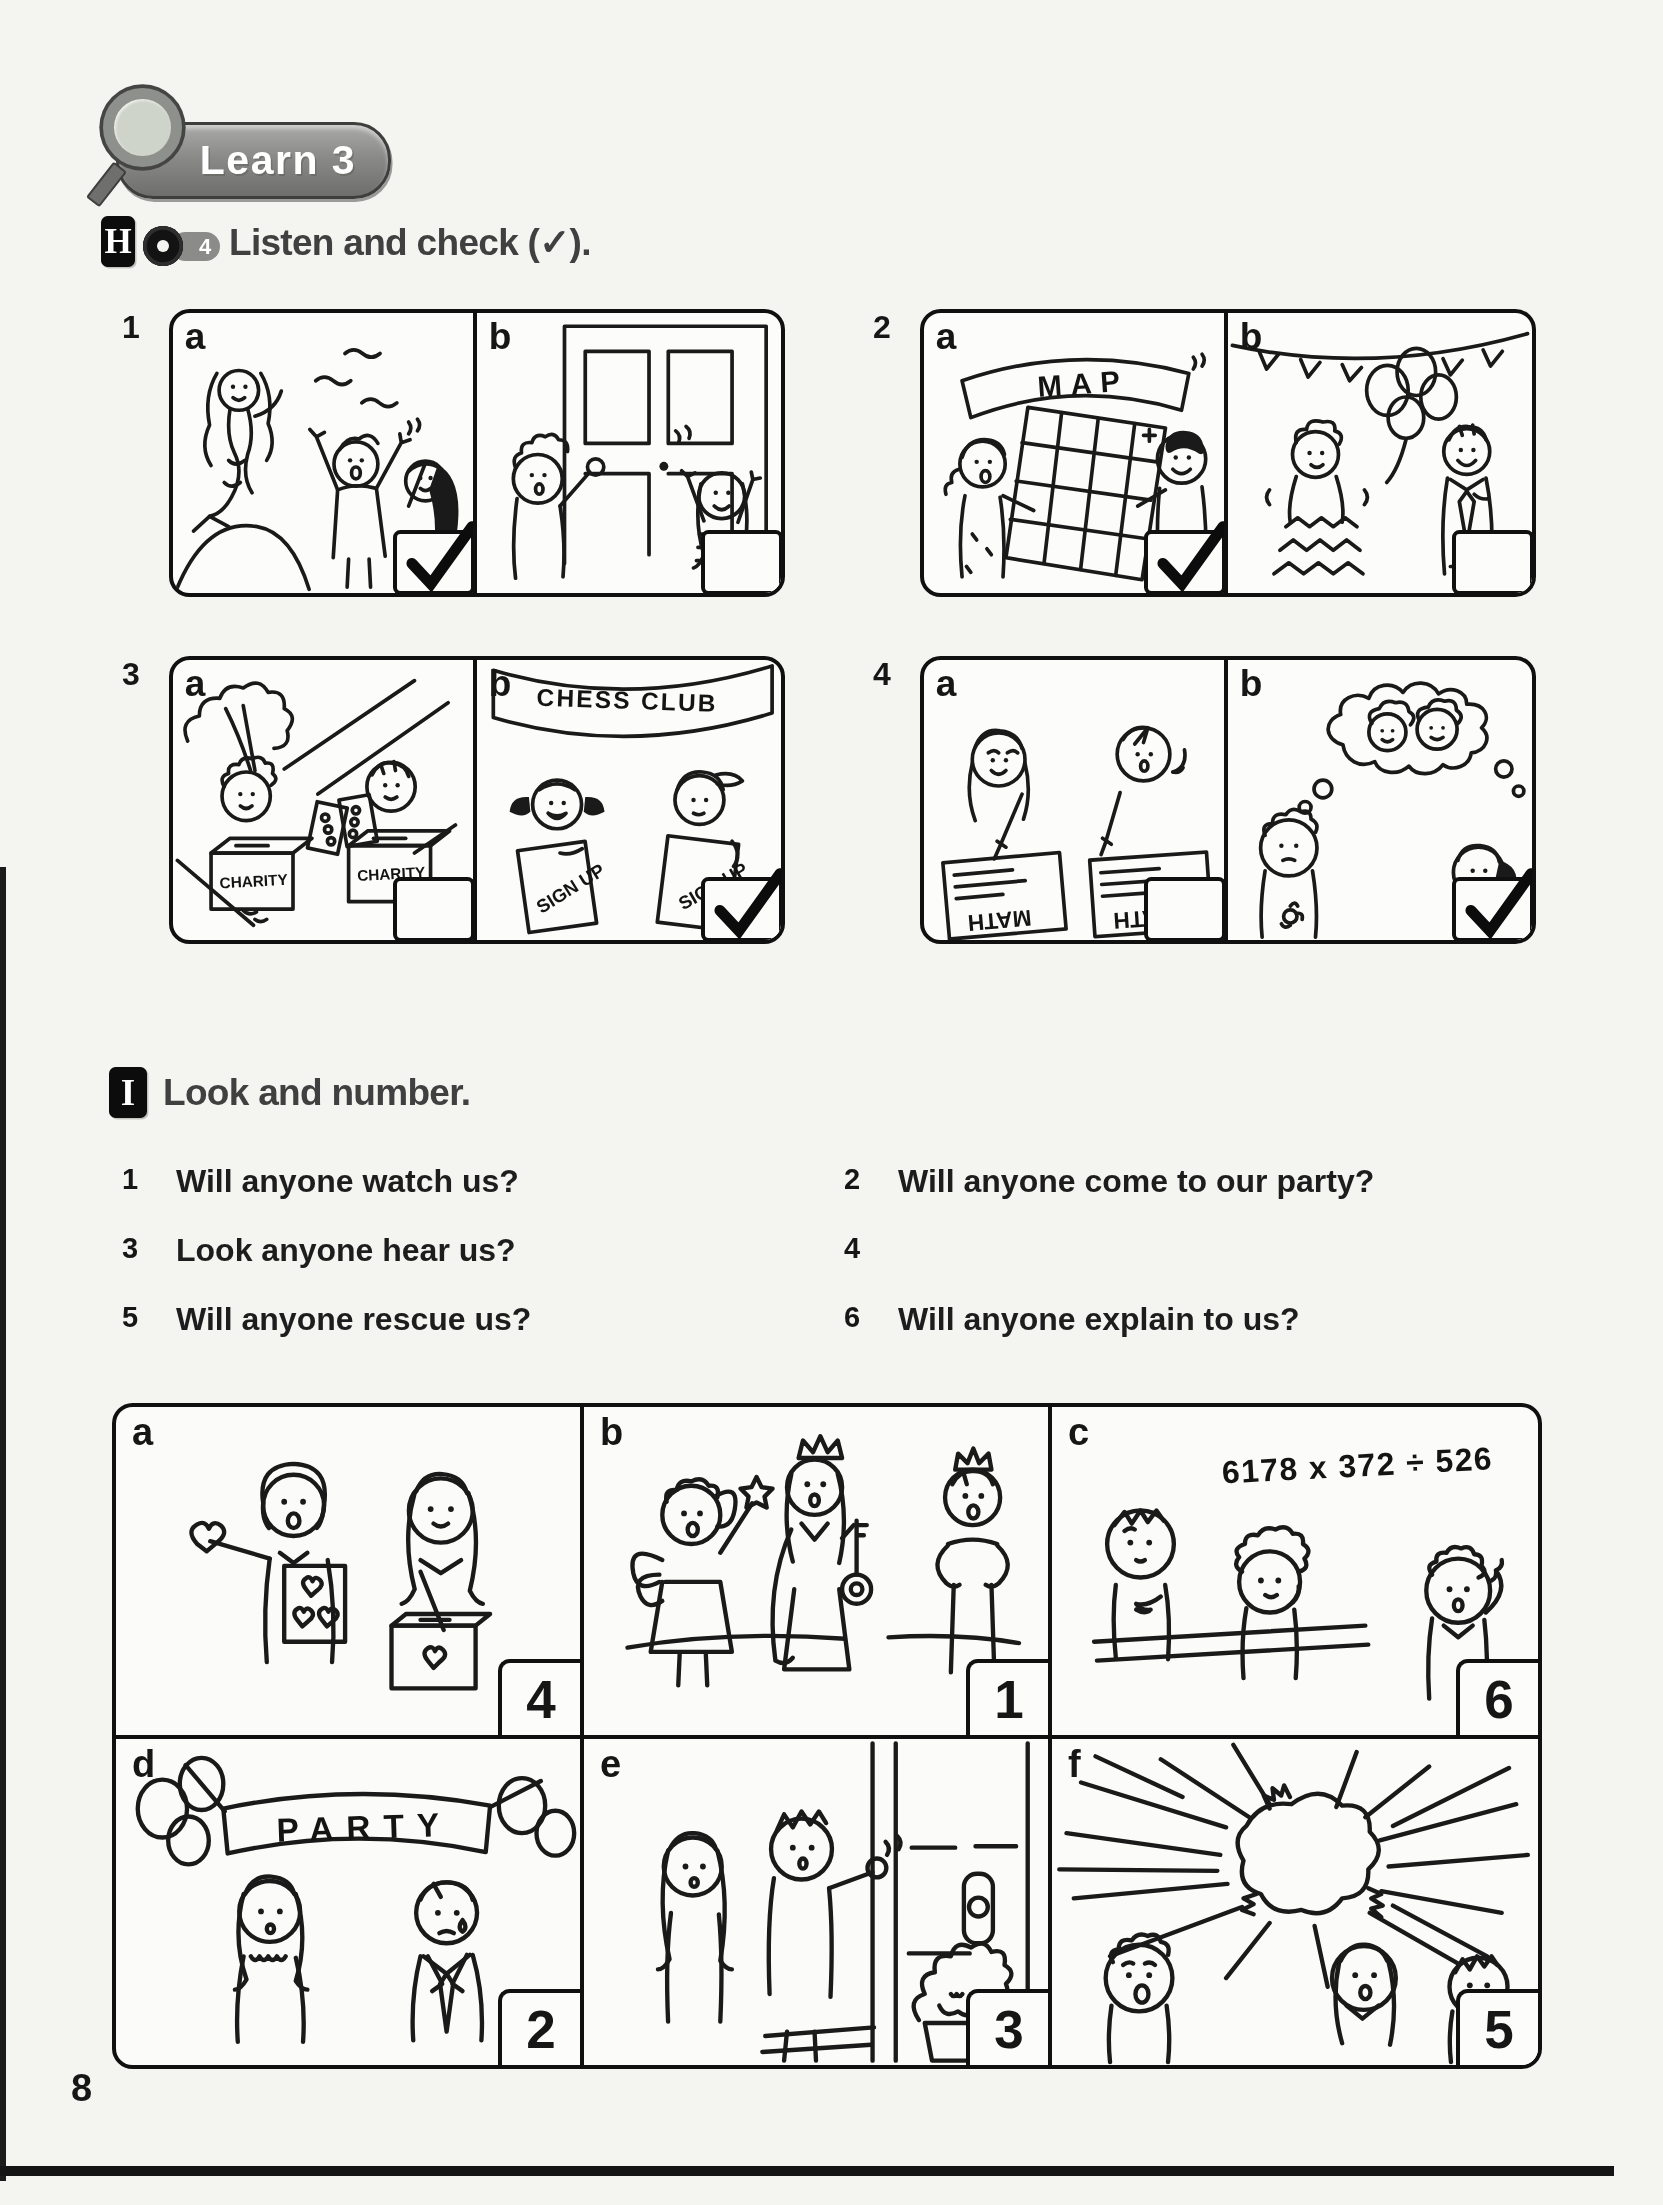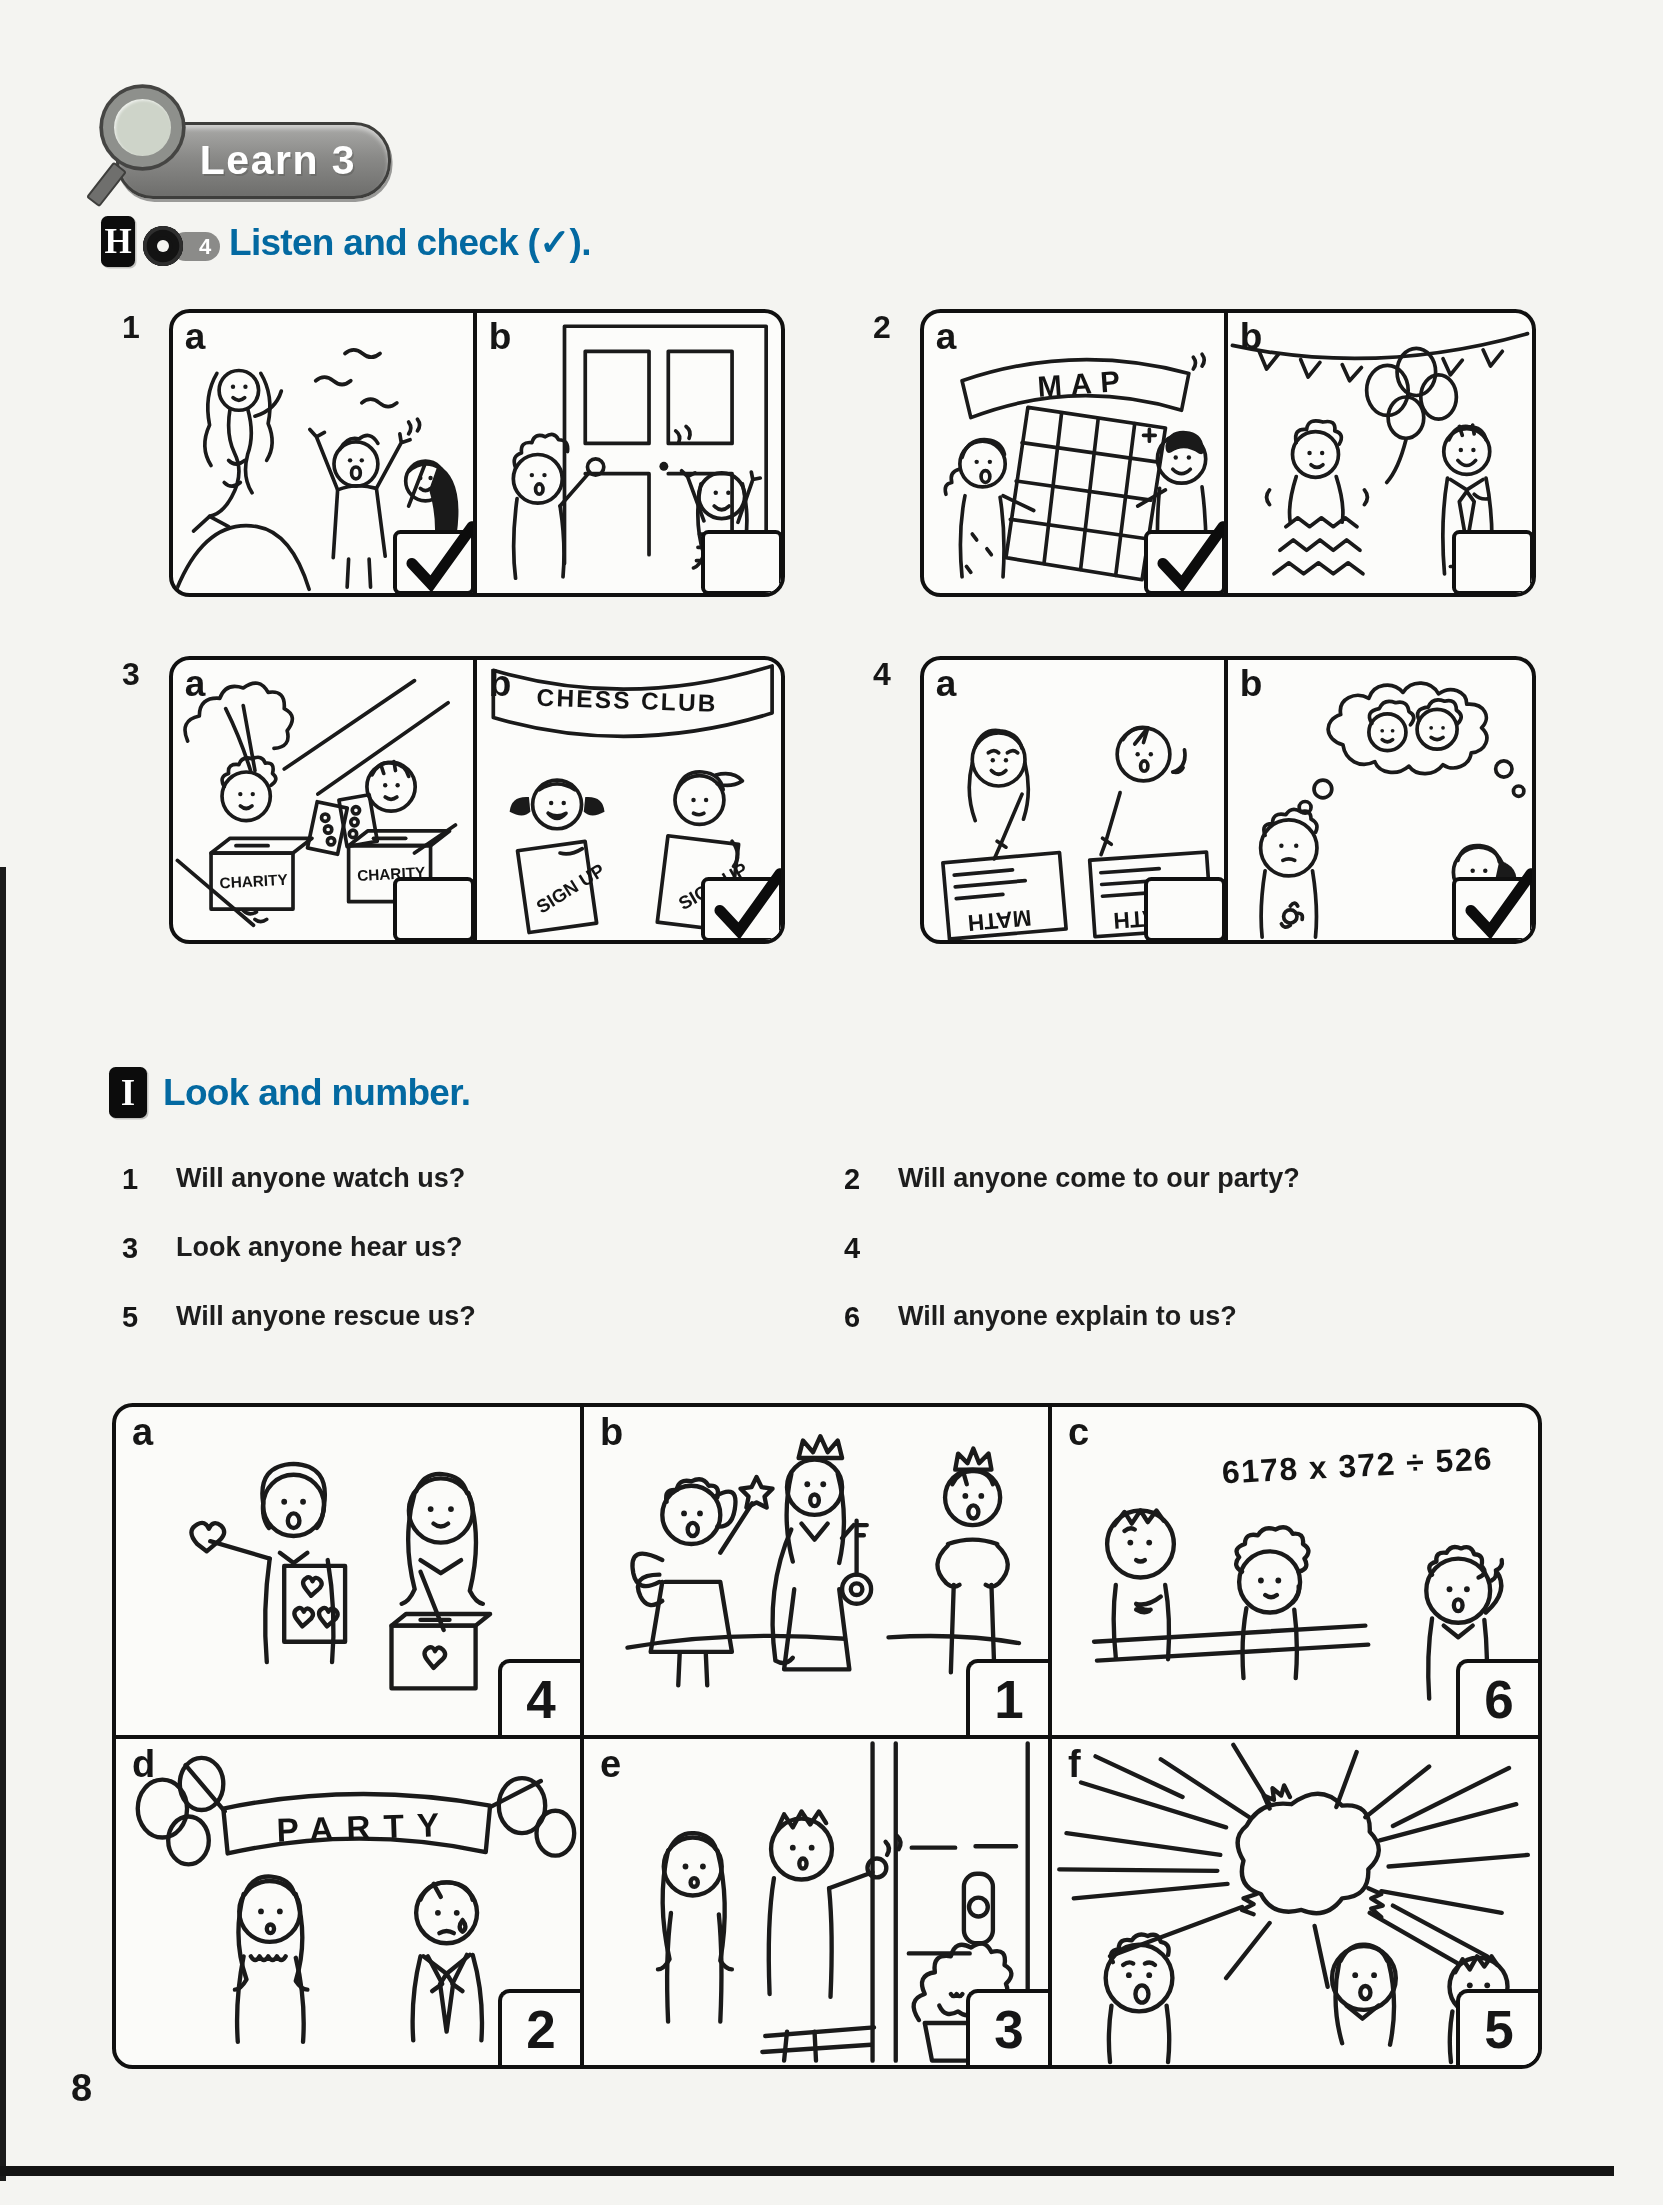--- a/index.html
+++ b/index.html
@@ -18,21 +18,21 @@
   .learn .pill span{padding-left:49px;font-size:41px;font-weight:bold;color:#fff;
      letter-spacing:1.5px;text-shadow:1.5px 1.5px 0 #55555366;}
   .magnifier{position:absolute;left:0;top:0;width:57px;height:57px;border-radius:50%;
      background:#ced4c9;border:11px solid #8e908c;box-shadow:0 0 0 3.7px #454543,inset 1.5px 1.5px 2.9px #ffffffaa;}
   .magnifier .handle{position:absolute;left:-16px;top:63px;width:13.2px;height:41px;background:#6f6f6d;
      border:2.9px solid #3e3e3c;transform:rotate(38deg);border-radius:2.9px;}
 
   
   .badge{position:absolute;background:#0c0c0c;border-radius:6.6px;display:flex;align-items:center;justify-content:center;
      color:#fff;font-family:"Liberation Serif",serif;font-weight:bold;box-shadow:1.5px 1.5px 0 #00000033;}
-  .ex-title{position:absolute;font-size:37px;font-weight:bold;letter-spacing:-0.7px;color:#0369a1;white-space:nowrap;}
+  .ex-title{position:absolute;font-size:37px;font-weight:bold;letter-spacing:-0.7px;color:#404040;white-space:nowrap;}
   .cd{position:absolute;width:40px;height:40px;border-radius:50%;background:#131313;z-index:2;
       box-shadow:inset 0 0 0 3.7px #2e2e2e, inset 0 0 0 10.3px #131313;}
   .cd::after{content:"";position:absolute;left:14px;top:14px;width:11.8px;height:11.8px;border-radius:50%;background:#f4f4f1;}
   .cd-tab{position:absolute;width:49px;height:29px;border-radius:14.7px;background:#8b8b89;z-index:1;
       display:flex;align-items:center;justify-content:flex-end;padding-right:8.8px;box-sizing:border-box;
       color:#fff;font-size:22px;font-weight:bold;}
 
   
   .hpanel{position:absolute;width:616px;height:288px;background:#fcfcfa;border:4.4px solid #101010;
      border-radius:20.6px;box-sizing:border-box;}
@@ -43,21 +43,21 @@
   .hdiv{position:absolute;left:300px;top:0;bottom:0;width:4.4px;background:#101010;}
   .pletter{position:absolute;left:11.8px;top:2.9px;font-size:37px;font-weight:bold;z-index:3;}
   .scene{position:absolute;inset:0;width:100%;height:100%;}
 
   .cbox{position:absolute;right:-1.5px;bottom:-1.5px;width:82px;height:65px;background:#fcfcfa;
      border:4.4px solid #101010;border-radius:7.4px;box-sizing:border-box;z-index:4;}
   .cbox svg{position:absolute;left:0px;top:-16px;width:87px;height:82px;overflow:visible;}
 
   
   .qnum{position:absolute;font-size:29px;font-weight:bold;}
-  .qtext{position:absolute;font-size:27px;font-weight:bold;color:#1d1d1d;letter-spacing:0;white-space:nowrap;}
+  .qtext{position:absolute;font-size:32px;font-weight:bold;color:#1d1d1d;letter-spacing:0;white-space:nowrap;}
 
   
   .igrid{position:absolute;left:112px;top:1403px;width:1430px;height:666px;background:#fbfbf9;
      border:4.4px solid #101010;border-radius:20.6px;box-sizing:border-box;
      display:grid;grid-template-columns:468px 468px 1fr;grid-template-rows:332px 1fr;overflow:hidden;}
   .icell{position:relative;border-right:4.4px solid #101010;border-bottom:4.4px solid #101010;overflow:hidden;}
   .icell.lastcol{border-right:none;}
   .icell.lastrow{border-bottom:none;}
   .cletter{position:absolute;left:16px;top:4.4px;font-size:38px;font-weight:bold;z-index:3;}
   .answer{position:absolute;right:0;bottom:0;width:82px;height:76px;background:#fcfcfa;

